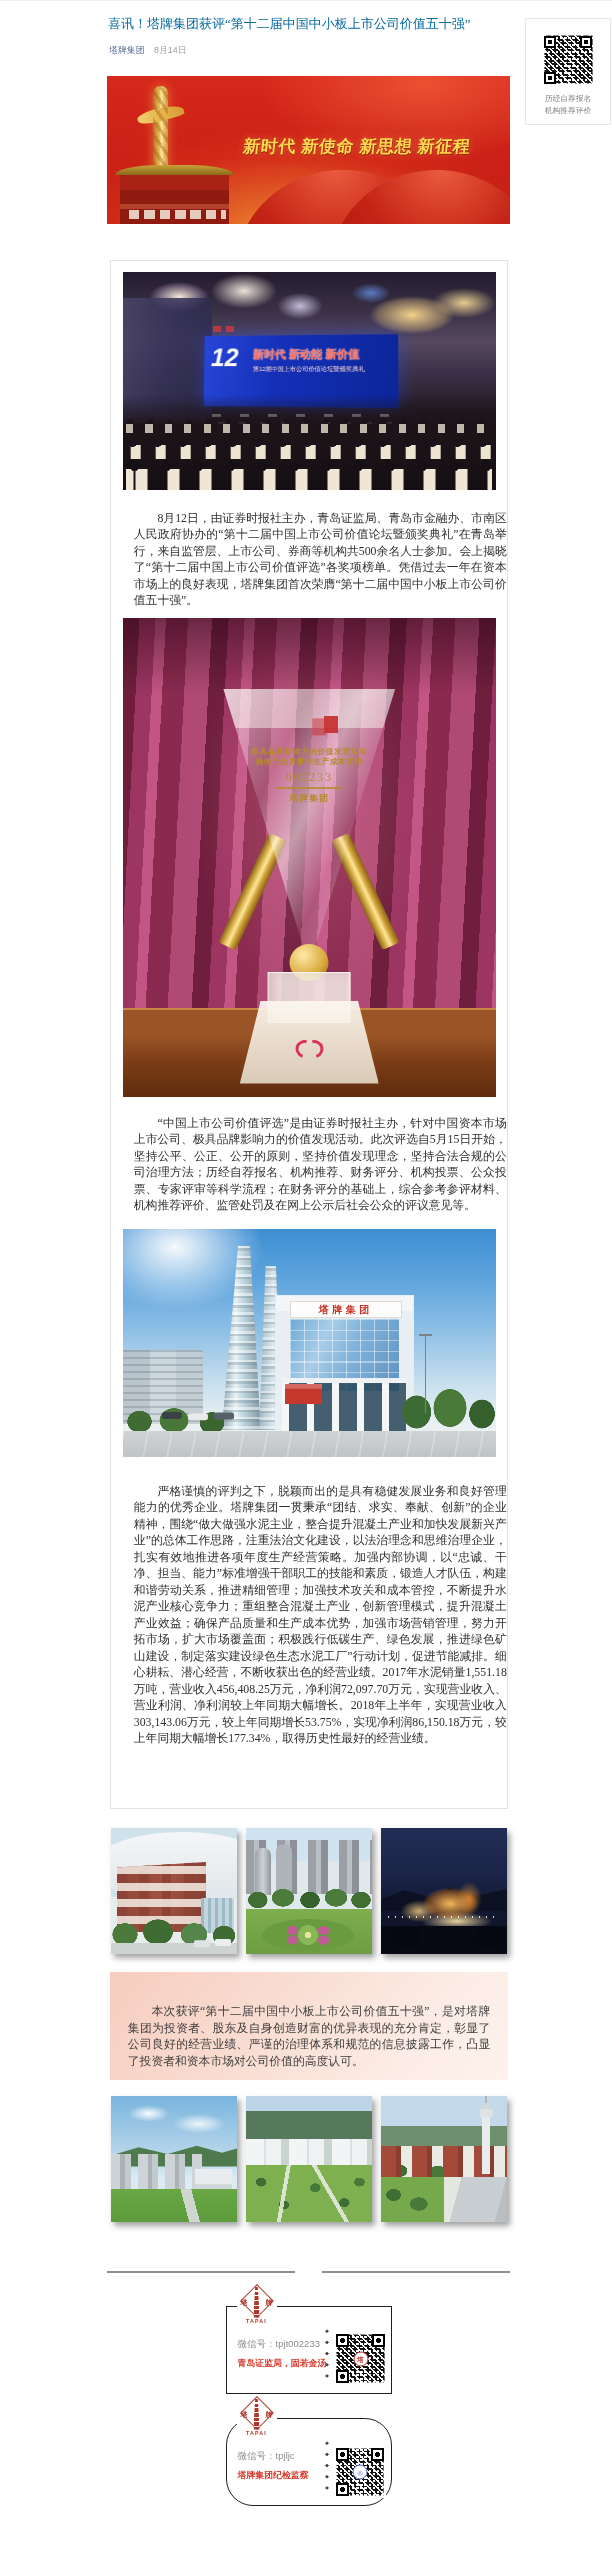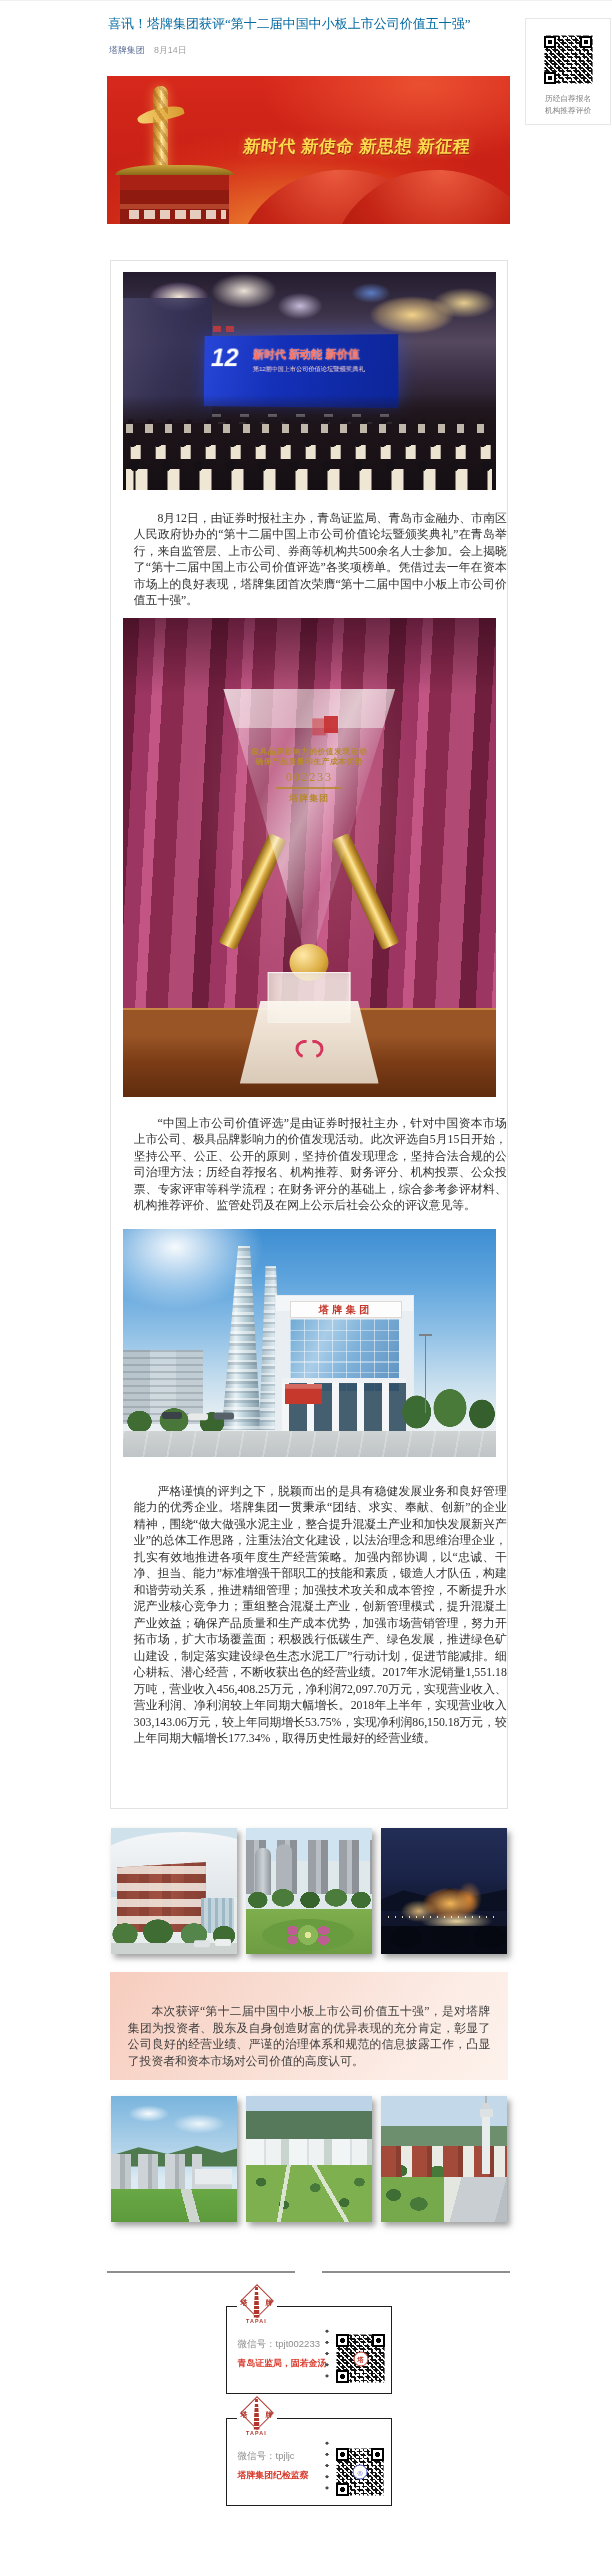--- a/index.html
+++ b/index.html
@@ -290,21 +290,21 @@
       padding:25px 11.8px 0;background:linear-gradient(125deg,#f7cdbf 0%,#f9ddd2 40%,#fcece5 75%,#fdf2ec 100%);}
   .highlight p{margin:6px;font-size:11.8px;line-height:16.5px;color:#3d3d3d;text-align:justify;text-indent:2em;
       font-family:"Liberation Serif","DejaVu Serif",serif;}
 
   
   .dseg{position:absolute;top:2271px;height:1.8px;background:#8e8e8e;}
   .dseg.l{left:107px;width:188px;} .dseg.r{left:322px;width:188px;}
 
   
   .fcard{position:absolute;left:226px;width:166px;height:88px;border:1.2px solid #1f1f1f;background:#fff;box-sizing:border-box;}
-  .fc1{top:2306px;} .fc2{top:2418px;}
+  .fc1{top:2306px;} .fc2{top:2418px;border-radius:27px;}
   .tp-logo{position:absolute;width:40px;height:38px;left:9.5px;top:-21px;background:#fff;z-index:3;}
   .tp-dia{position:absolute;left:50%;top:3px;width:23.6px;height:23.6px;transform:translateX(-50%) rotate(45deg);
       border:1.8px solid #b0362b;background:#fff;box-sizing:border-box;}
   .tp-twr{position:absolute;left:50%;top:0.6px;width:6.5px;height:31px;transform:translateX(-50%);
       clip-path:polygon(30% 0,70% 0,100% 100%,0 100%);
       background:repeating-linear-gradient(180deg,#b0362b 0 3.5px,#fff 3.5px 4.7px);}
   .tp-cl,.tp-cr{position:absolute;top:12.4px;color:#b0362b;font-size:7px;font-weight:700;}
   .tp-cl{left:4.1px;} .tp-cr{right:4.1px;}
   .tp-lt{position:absolute;bottom:0;left:0;width:100%;text-align:center;color:#b0362b;
       font-size:5.3px;font-weight:700;letter-spacing:1.2px;}

